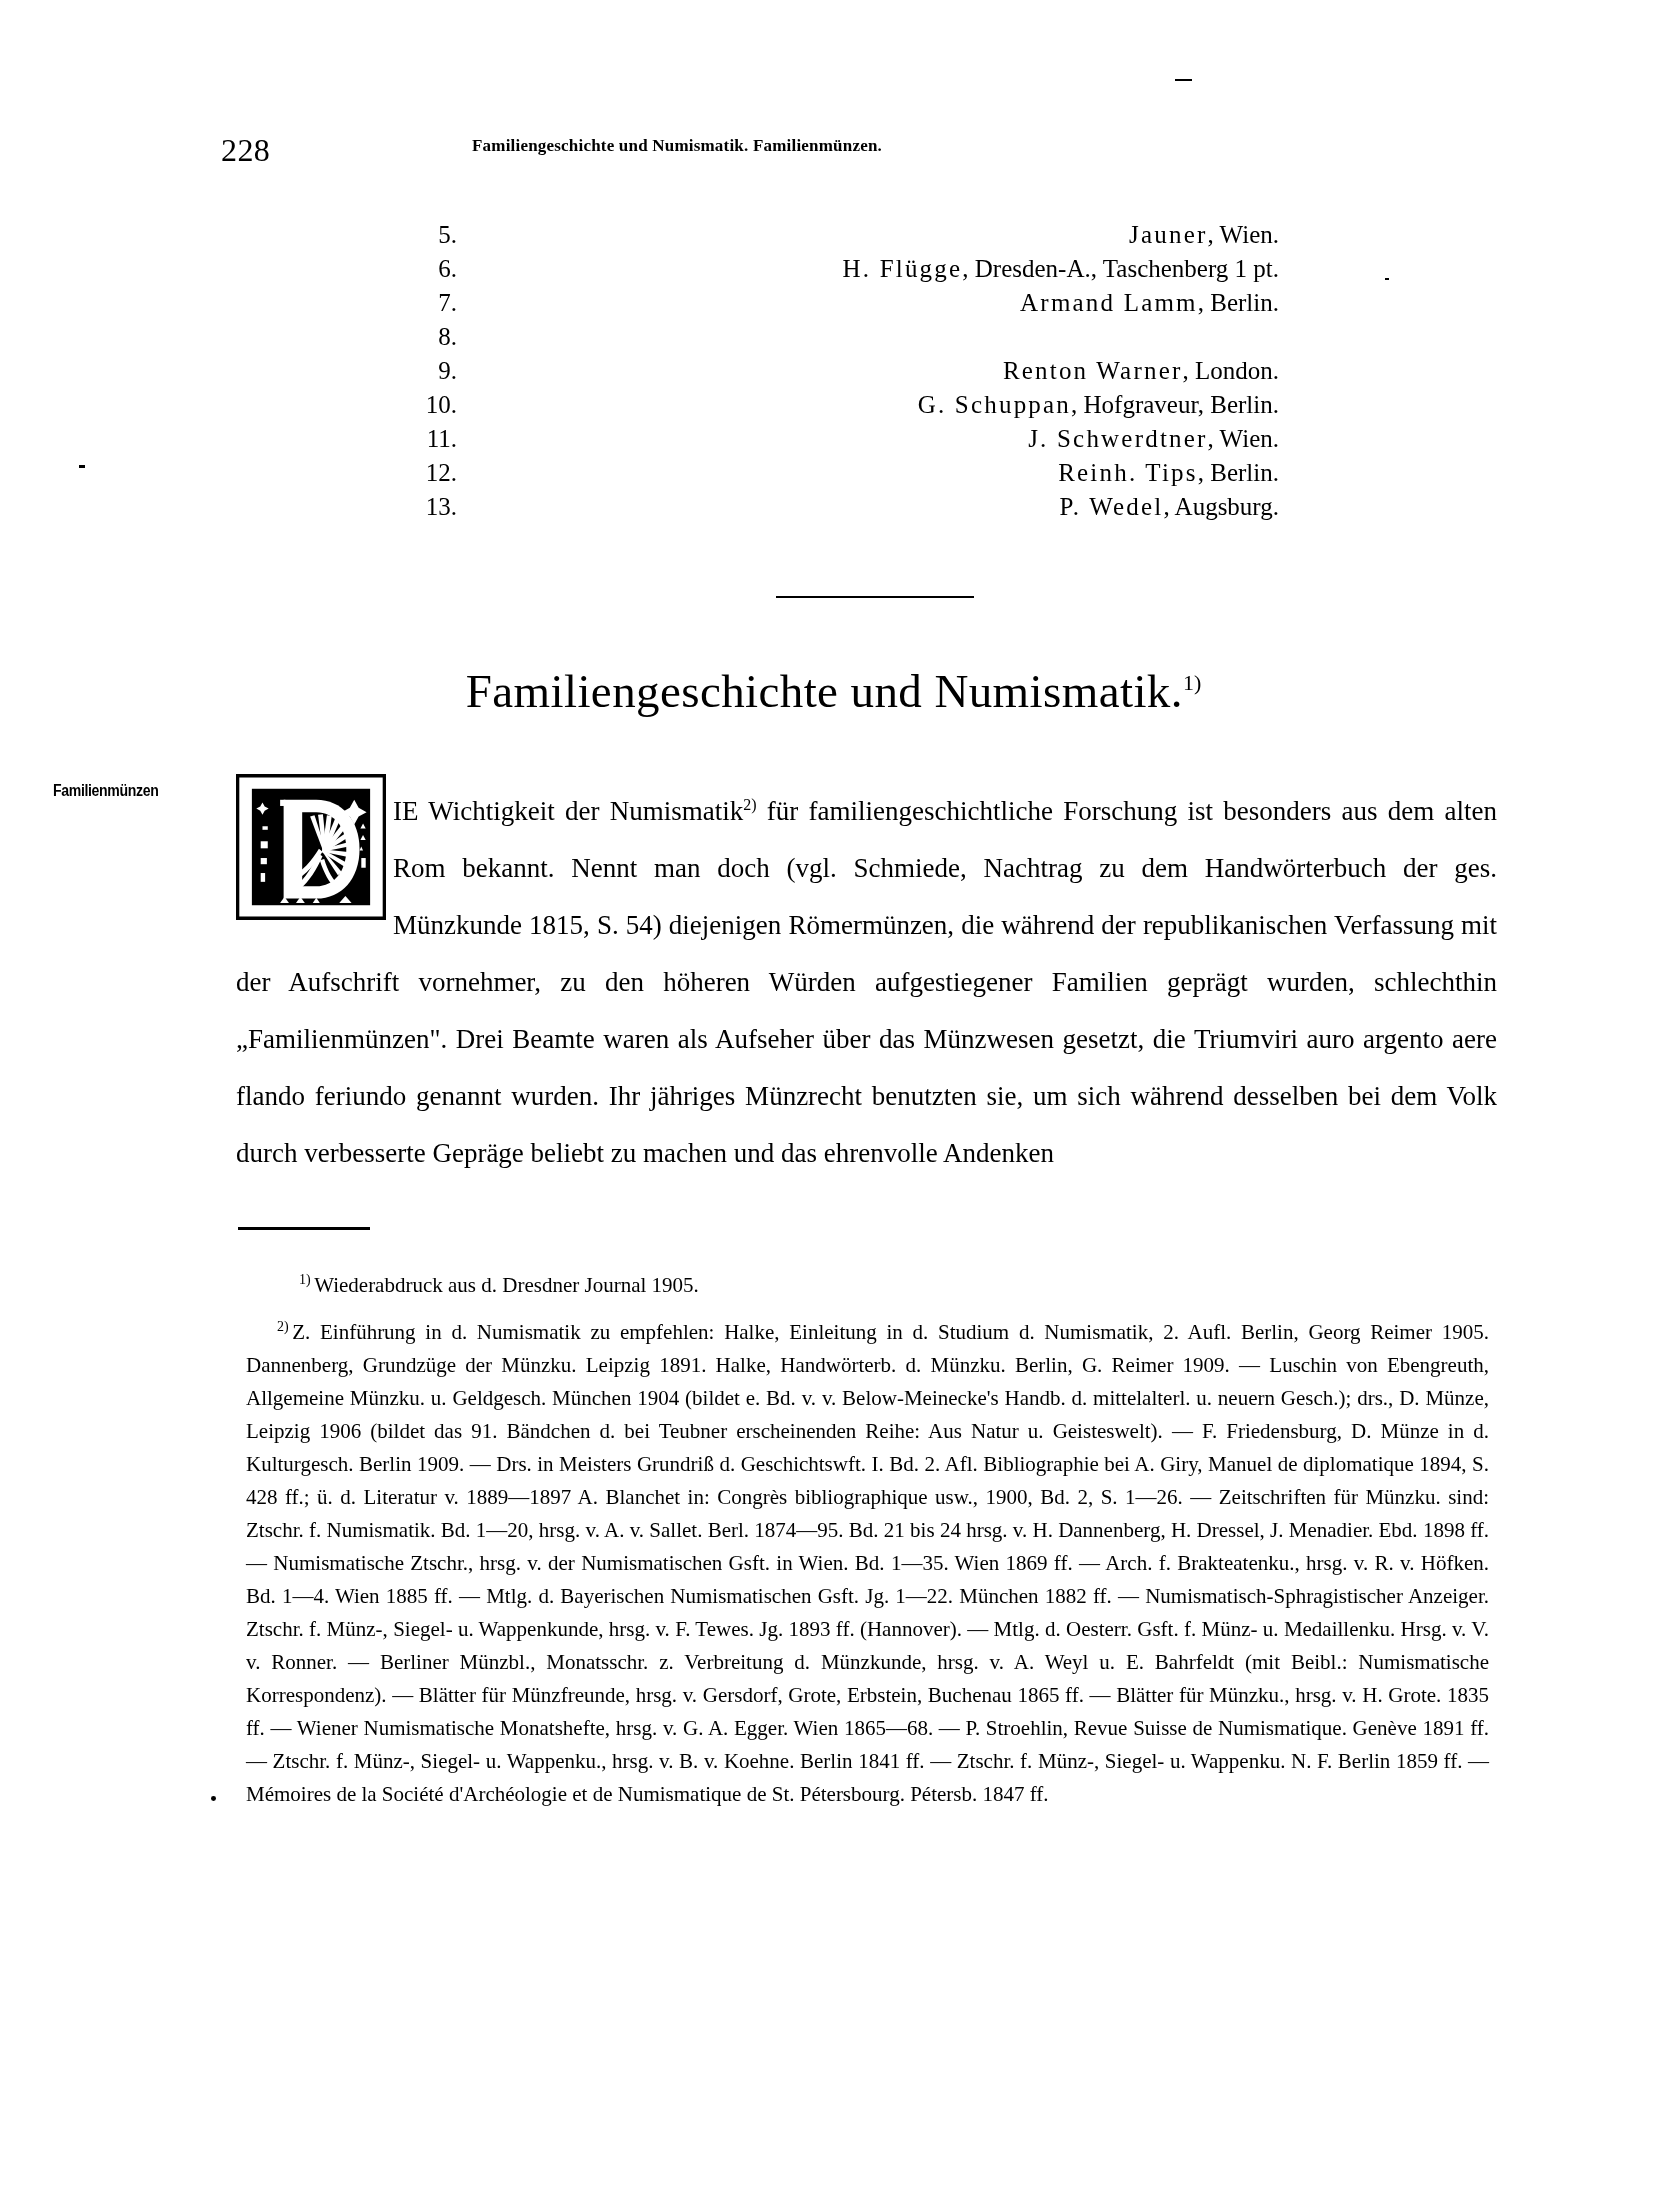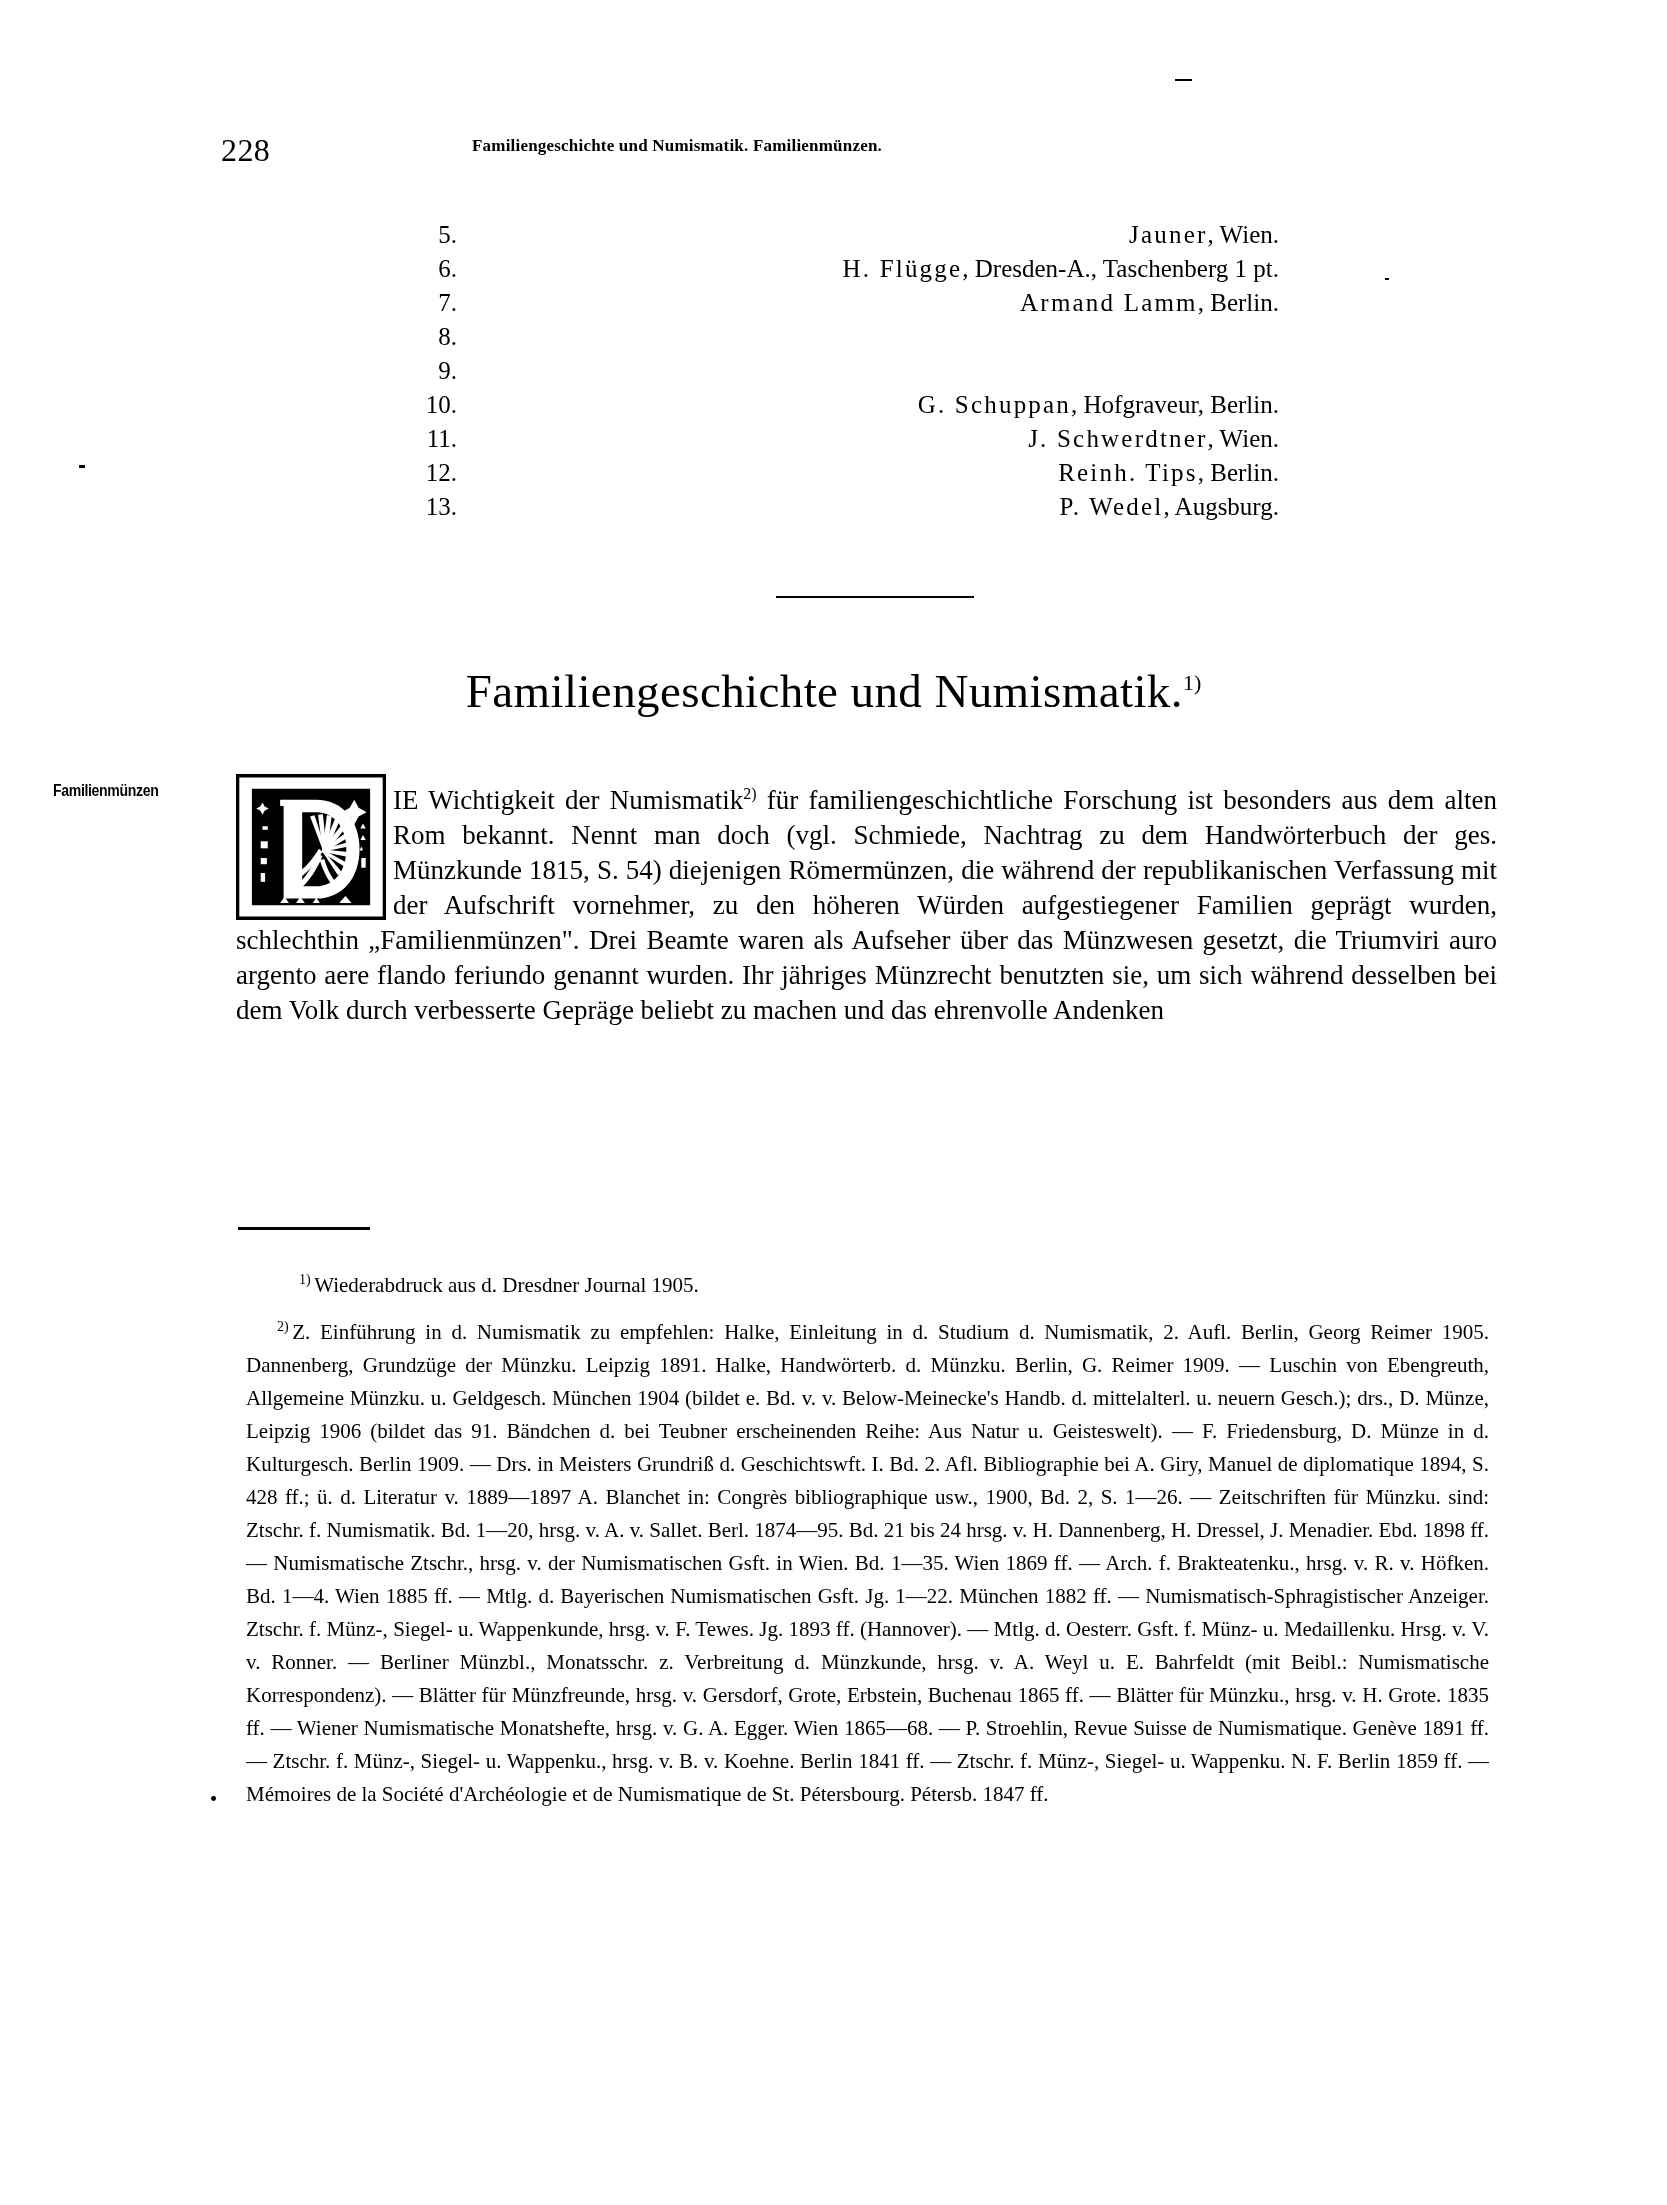--- a/index.html
+++ b/index.html
@@ -129,21 +129,21 @@
   }
   .dropcap svg { display: block; width: 150px; height: 146px; }
 
   
   .body-block {
     position: absolute;
     left: 236px;
     top: 776px;
     width: 1261px;
     font-size: 27px;
-    line-height: 35px;
+    line-height: 57px;
     text-align: justify;
     text-justify: inter-word;
   }
   .body-block .indent-float {
     float: left;
     width: 157px;
     height: 146px;
   }
   .body-block .fn {
     font-size: 16px;
@@ -238,20 +238,21 @@
     </div>
     <div class="dealer-row">
       <span class="dealer-num">7.</span>
       <span class="dealer-name"><span class="sp">Armand Lamm</span><span>, Berlin.</span></span>
     </div>
     <div class="dealer-row">
       <span class="dealer-num">8.</span>
     </div>
     <div class="dealer-row">
       <span class="dealer-num">9.</span>
+      <span class="dealer-name"><span class="sp">Renton Warner</span><span>, London.</span></span>
     </div>
     <div class="dealer-row">
       <span class="dealer-num">10.</span>
       <span class="dealer-name"><span class="sp">G. Schuppan</span><span>, Hofgraveur, Berlin.</span></span>
     </div>
     <div class="dealer-row">
       <span class="dealer-num">11.</span>
       <span class="dealer-name"><span class="sp">J. Schwerdtner</span><span>, Wien.</span></span>
     </div>
     <div class="dealer-row">

